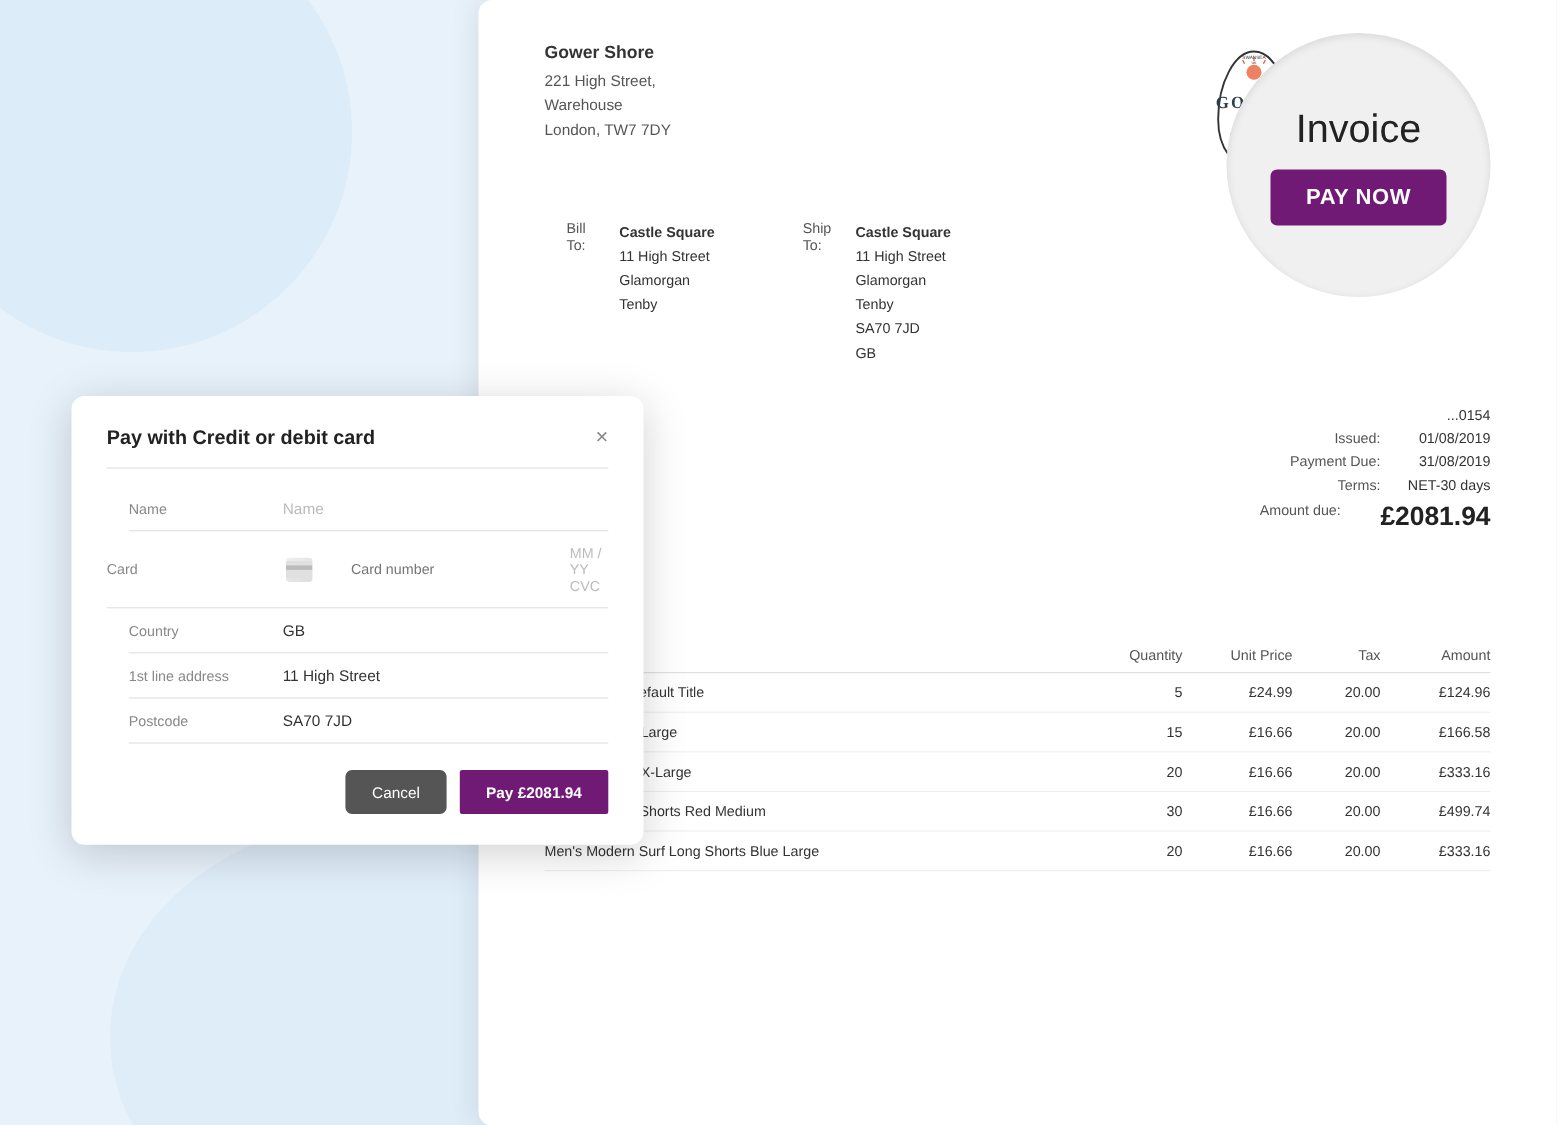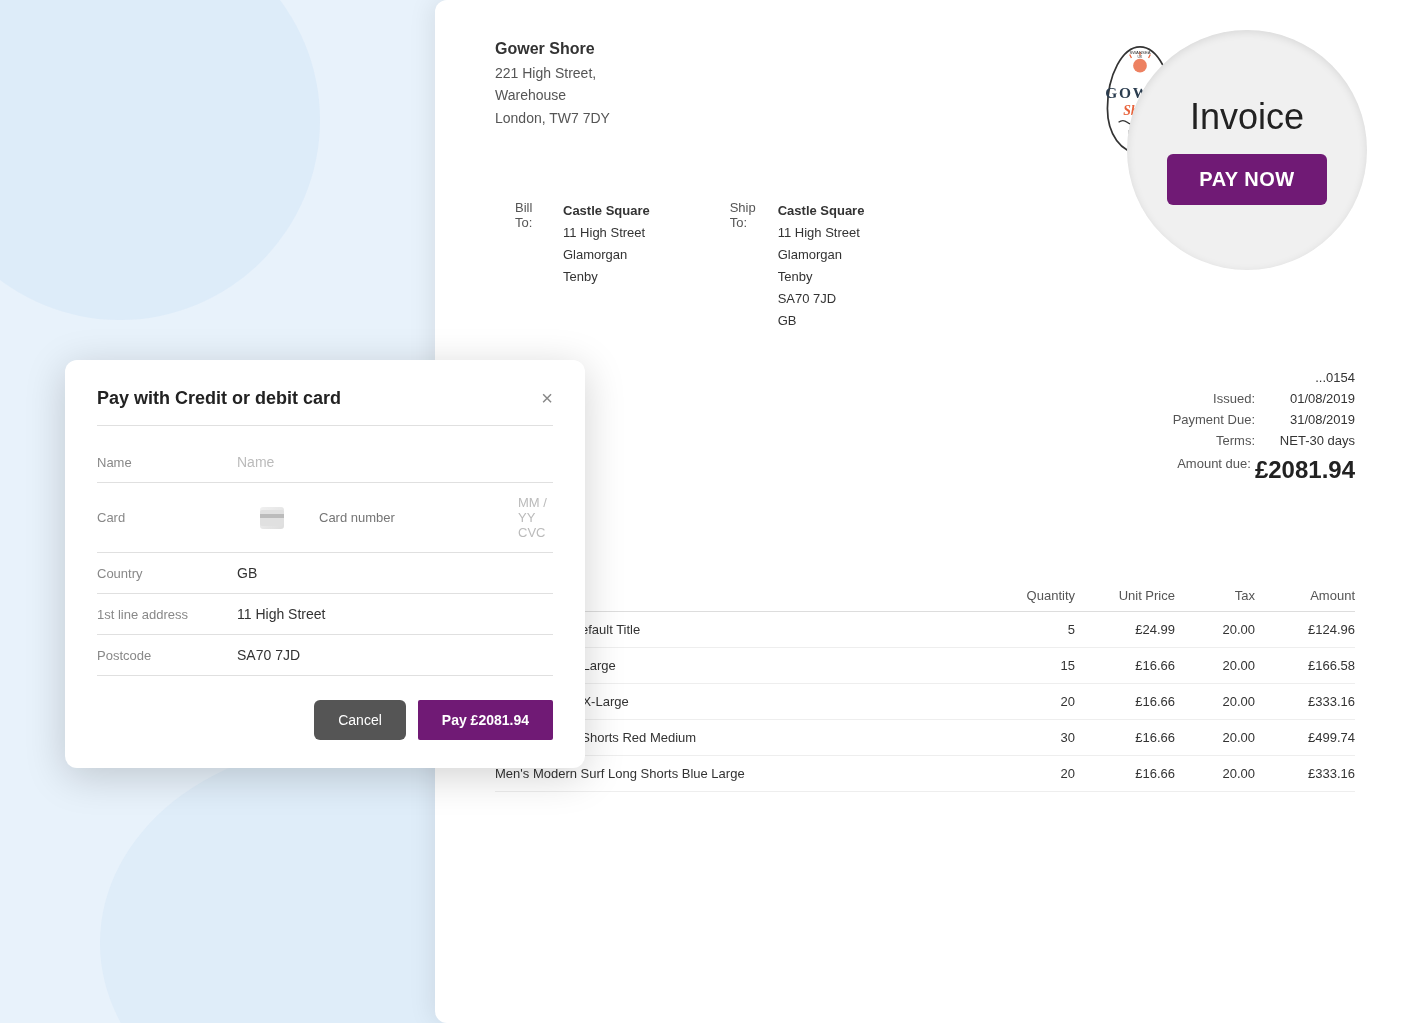--- a/index.html
+++ b/index.html
@@ -23,21 +23,21 @@
       border-radius: 12px 0 0 12px;
       box-shadow: -4px 0 24px rgba(0,0,0,0.08);
       padding: 40px 60px;
       overflow: hidden;
     }
 
     
     .invoice-circle {
       position: absolute;
       top: 30px;
-      right: 48px;
+      right: 60px;
       width: 240px;
       height: 240px;
       background: #f0f0f0;
       border-radius: 50%;
       display: flex;
       flex-direction: column;
       align-items: center;
       justify-content: center;
       box-shadow: inset 0 2px 8px rgba(0,0,0,0.1);
     }
@@ -150,21 +150,21 @@
 
     .meta-value {
       color: #333;
       min-width: 80px;
       text-align: right;
     }
 
     .amount-due-row {
       display: flex;
       justify-content: flex-end;
-      gap: 4px;
+      gap: 36px;
       margin-top: 8px;
     }
 
     .amount-due-label {
       color: #555;
       font-size: 13px;
     }
 
     .amount-due-value {
       font-size: 24px;
@@ -262,20 +262,21 @@
       border: none;
       border-top: 1px solid #e0e0e0;
       margin: 16px 0;
     }
 
     .form-row {
       display: flex;
       align-items: center;
       border-bottom: 1px solid #e0e0e0;
       padding: 12px 0;
+      margin-left: 20px;
     }
 
     .form-label {
       width: 140px;
       font-size: 13px;
       color: #888;
       flex-shrink: 0;
     }
 
     .form-input {

